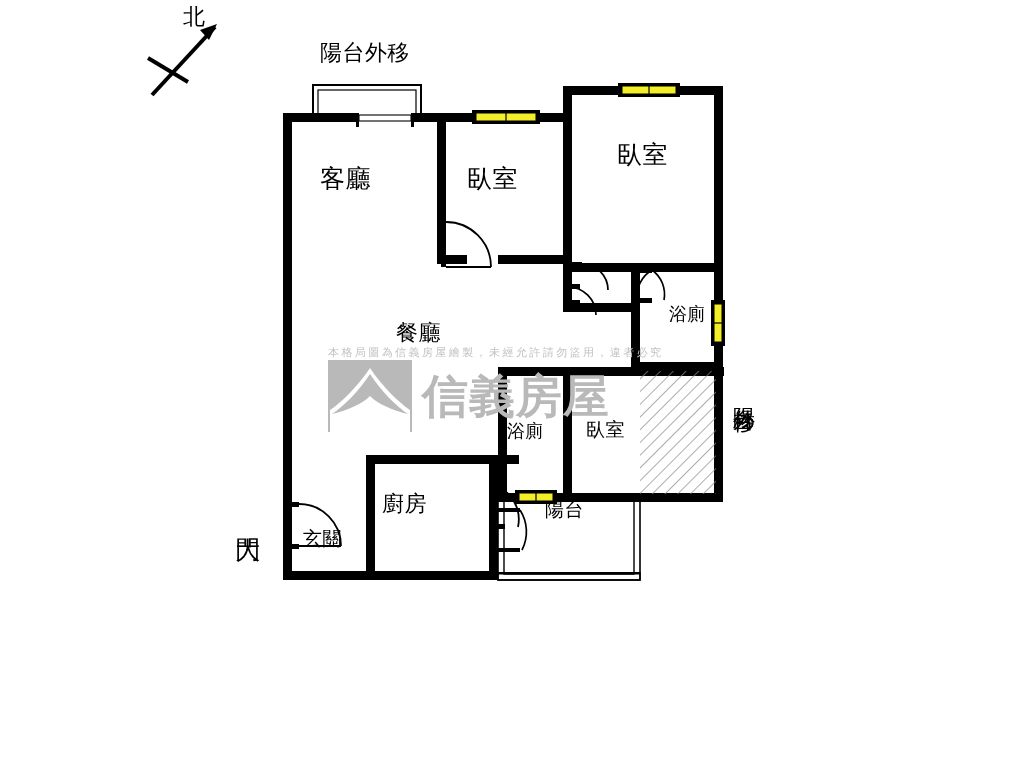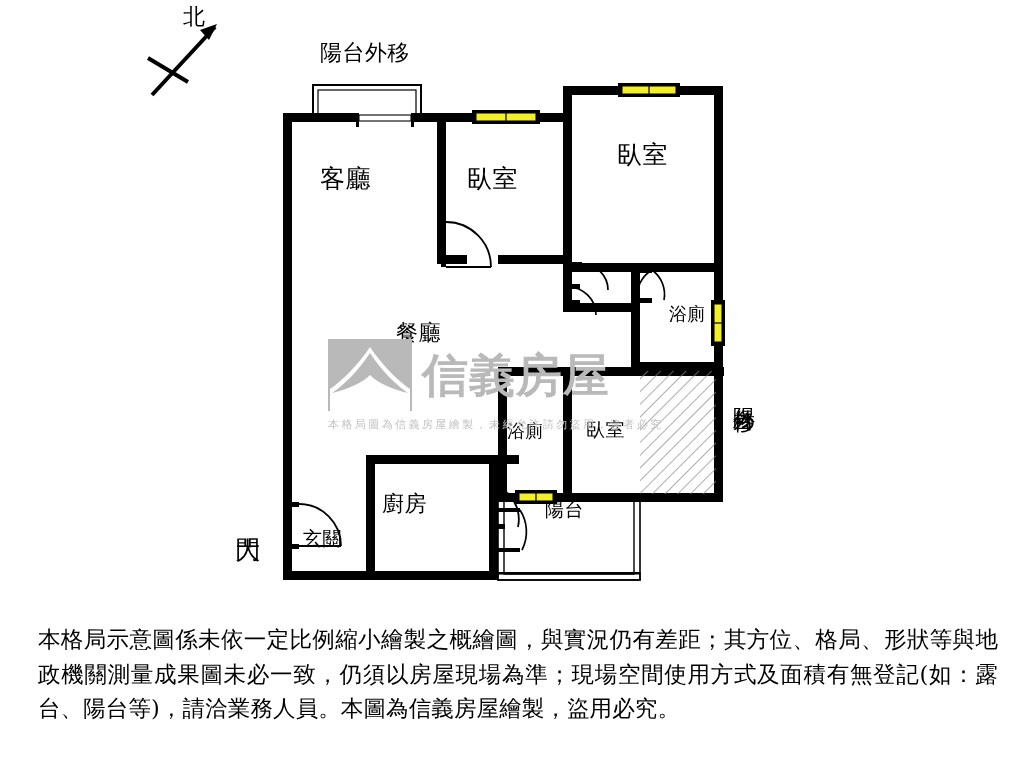--- a/index.html
+++ b/index.html
@@ -302,28 +302,27 @@
 
     <div class="plan-label lbl-lg" style="left:320px; top:42px;">陽台外移</div>
 
     <div class="plan-label lbl-lg vert" style="left:733px; top:390px;">陽台外移</div>
 
     <div class="plan-label lbl-xl vert" style="left:234px; top:517px;">大門</div>
 
     <div class="plan-label lbl-lg" style="left:183px; top:6px;">北</div>
 
     <div id="watermark">
+      <div id="wm-note">本格局圖為信義房屋繪製，未經允許請勿盜用，違者必究</div>
       <div id="wm-row">
         <svg id="wm-mark" width="84" height="72" viewBox="0 0 84 72">
           <rect x="0" y="0" width="84" height="72" fill="#b9b9b9"></rect>
           <path d="M 42 8 C 30 26 14 42 2 50 L 2 72 L 82 72 L 82 50 C 70 42 54 26 42 8 Z" fill="#ffffff"></path>
           <path d="M 42 14 C 31 31 16 46 4 54 C 20 50 34 44 42 36 C 50 44 64 50 80 54 C 68 46 53 31 42 14 Z" fill="#b9b9b9"></path>
           <path d="M 8 60 C 26 54 38 48 42 42 C 46 48 58 54 76 60" fill="none" stroke="#ffffff" stroke-width="2.5"></path>
         </svg>
         <div id="wm-text">信義房屋</div>
       </div>
-      <div id="wm-note">本格局圖為信義房屋繪製，未經允許請勿盜用，違者必究</div>
     </div>
   </div>
 
-  <div id="disclaimer">本格局示意圖係未依一定比例縮小繪製之概繪圖，與實況仍有差距；其方位、格局、形狀等與地政機關測量成果圖未必一致，仍須以房屋現場為準；現場空間使用方式及面積有無登記(如：露台、陽台等)，請洽業務人員。本圖為信義房屋繪製，盜用必究。</div>
 
 </div>
 
 </body></html>

